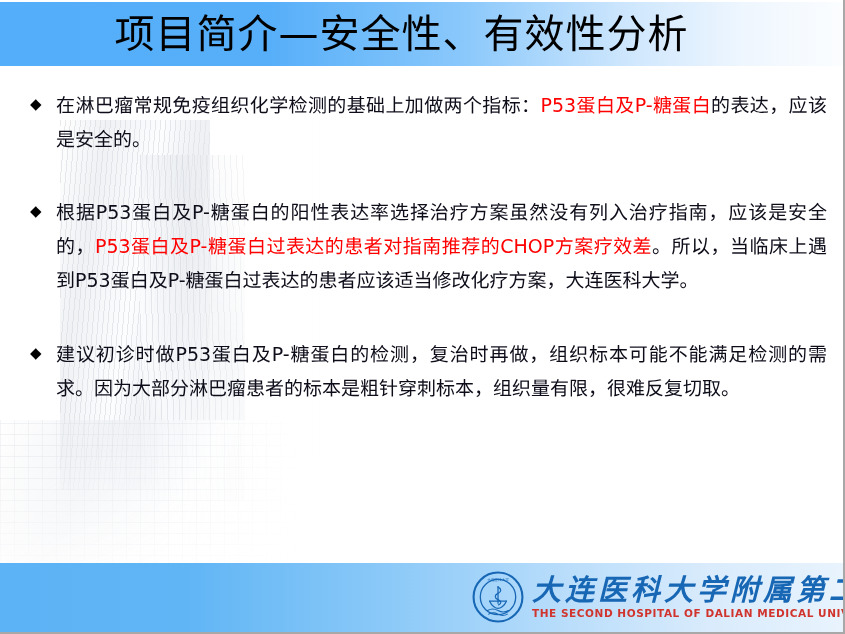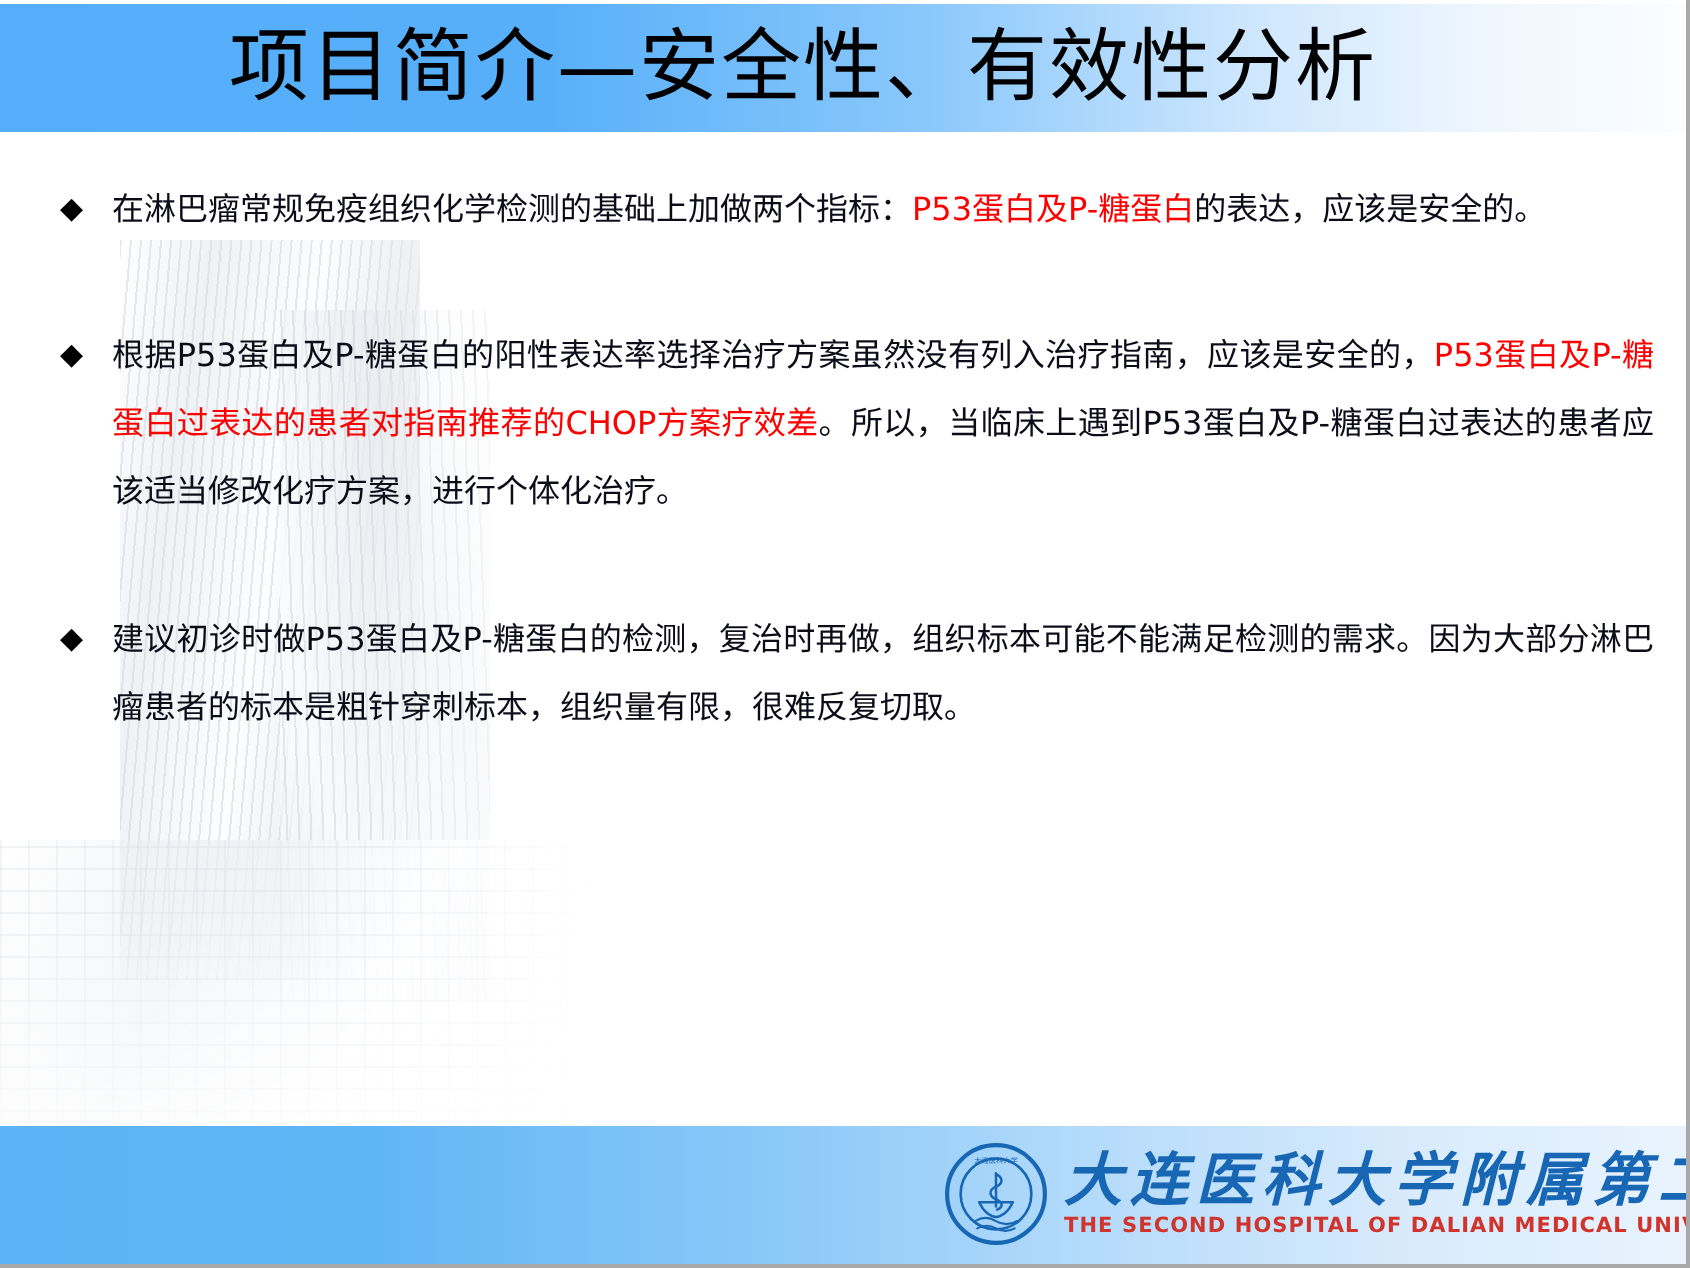--- a/index.html
+++ b/index.html
@@ -147,21 +147,21 @@
     flex: 0 0 auto;
     width: 26px;
     font-size: 15px;
     line-height: 32px;
     color: #000000;
     text-align: left;
   }
   .bullet-body {
     flex: 1 1 auto;
     font-family: "DejaVu Sans", "Liberation Sans", sans-serif;
-    font-size: 16px;
+    font-size: 19px;
     line-height: 34px;
     color: #0d0d1a;
     text-align: justify;
     text-justify: inter-ideograph;
     word-break: break-all;
   }
   .red { color: #ff0000; }
 
   .b1 { margin-top: 22px; }
   .b2 { margin-top: 39px; }
@@ -246,21 +246,21 @@
     <div class="bullet b1">
       <span class="bullet-marker">◆</span>
       <div class="bullet-body">
         <span>在淋巴瘤常规免疫组织化学检测的基础上加做两个指标：</span><span class="red">P53蛋白及P-糖蛋白</span><span>的表达，应该是安全的。</span>
       </div>
     </div>
 
     <div class="bullet b2">
       <span class="bullet-marker">◆</span>
       <div class="bullet-body">
-        <span>根据P53蛋白及P-糖蛋白的阳性表达率选择治疗方案虽然没有列入治疗指南，应该是安全的，</span><span class="red">P53蛋白及P-糖蛋白过表达的患者对指南推荐的CHOP方案疗效差</span><span>。所以，当临床上遇到P53蛋白及P-糖蛋白过表达的患者应该适当修改化疗方案，进行个体化治疗。</span>
+        <span>根据P53蛋白及P-糖蛋白的阳性表达率选择治疗方案虽然没有列入治疗指南，应该是安全的，</span><span class="red">P53蛋白及P-糖蛋白过表达的患者对指南推荐的CHOP方案疗效差</span><span>。所以，当临床上遇到P53蛋白及P-糖蛋白过表达的患者应该适当修改化疗方案，大连医科大学。</span>
       </div>
     </div>
 
     <div class="bullet b3">
       <span class="bullet-marker">◆</span>
       <div class="bullet-body">
         <span>建议初诊时做P53蛋白及P-糖蛋白的检测，复治时再做，组织标本可能不能满足检测的需求。因为大部分淋巴瘤患者的标本是粗针穿刺标本，组织量有限，很难反复切取。</span>
       </div>
     </div>
 

